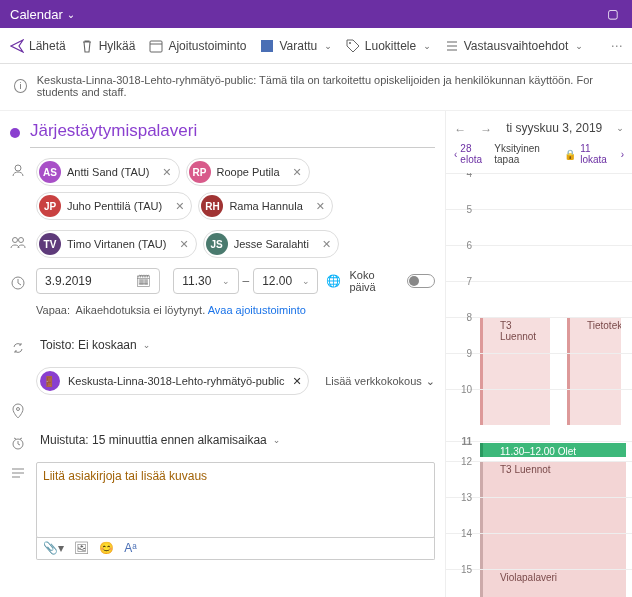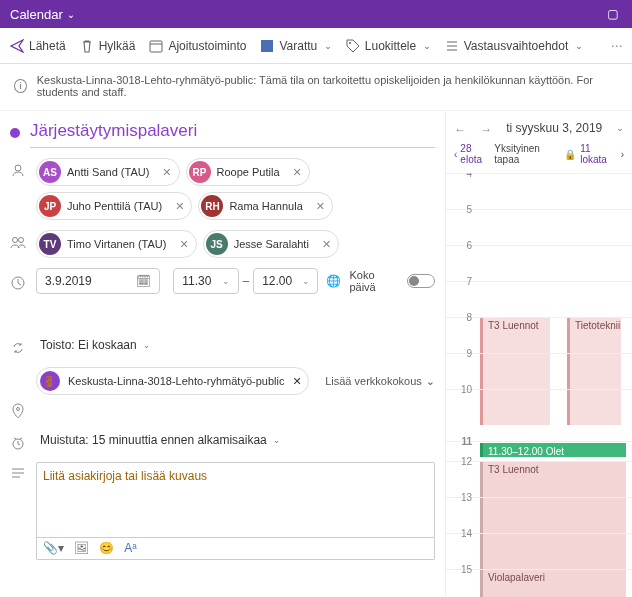--- a/index.html
+++ b/index.html
@@ -74,21 +74,21 @@
   .calhead { display: flex; align-items: center; justify-content: center; gap: 14px; padding: 10px 8px 4px 8px; font-size: 12px; color: #444; }
   .calarr { color: #888; cursor: pointer; }
   .calsub { display: flex; align-items: center; justify-content: space-between; padding: 4px 8px 8px 8px; font-size: 10px; color: #6b2fa3; }
   .calsub .left, .calsub .right { display: flex; align-items: center; gap: 3px; cursor: pointer; }
   .calsub .center { color: #444; }
 
   .timeline { position: relative; height: 430px; overflow: hidden; }
   .hourrow { position: absolute; left: 0; right: 0; height: 36px; border-top: 1px solid #eee; }
   .hourlabel { position: absolute; left: 0; width: 30px; text-align: right; font-size: 10px; color: #888; padding-right: 4px; top: -6px; }
   .gridarea { position: absolute; left: 34px; right: 4px; top: 0; bottom: 0; }
-  .event { position: absolute; font-size: 10px; padding: 3px 5px; overflow: hidden; border-left: 3px solid; }
+  .event { position: absolute; font-size: 10px; padding: 3px 17px; overflow: hidden; border-left: 3px solid; }
   .ev-pink { background: #f6dede; border-color: #d99; color: #7a4a4a; }
   .ev-green { background: #3db87a; border-color: #2a9960; color: #fff; }
   .ev-pink2 { background: #f3d5d5; border-color: #caa; color: #7a4a4a; }
 
   svg { display: block; }
 </style>
 </head>
 <body>
 
 <div class="titlebar">
@@ -256,20 +256,25 @@
           <span>Koko päivä</span>
           <div class="toggle">
               <div class="knob"></div>
             </div>
         </div>
       </div>
     </div>
 
     <div class="row">
       <span class="rowicon"></span>
+      <div class="rowbody freetext">
+        <span>Vapaa:</span>&nbsp;
+        <span>Aikaehdotuksia ei löytynyt.</span>
+        <a href="#">Avaa ajoitustoiminto</a>
+      </div>
     </div>
 
     <div class="row" style="align-items:center;">
       <span class="rowicon">
         <svg width="14" height="14" viewBox="0 0 14 14">
             <path d="M3 6a4 4 0 0 1 7-2M11 8a4 4 0 0 1-7 2M10 2v2h-2M4 12v-2h2" fill="none" stroke="#888"></path>
           </svg>
       </span>
       <div class="rowbody">
         <div class="selectlike">

